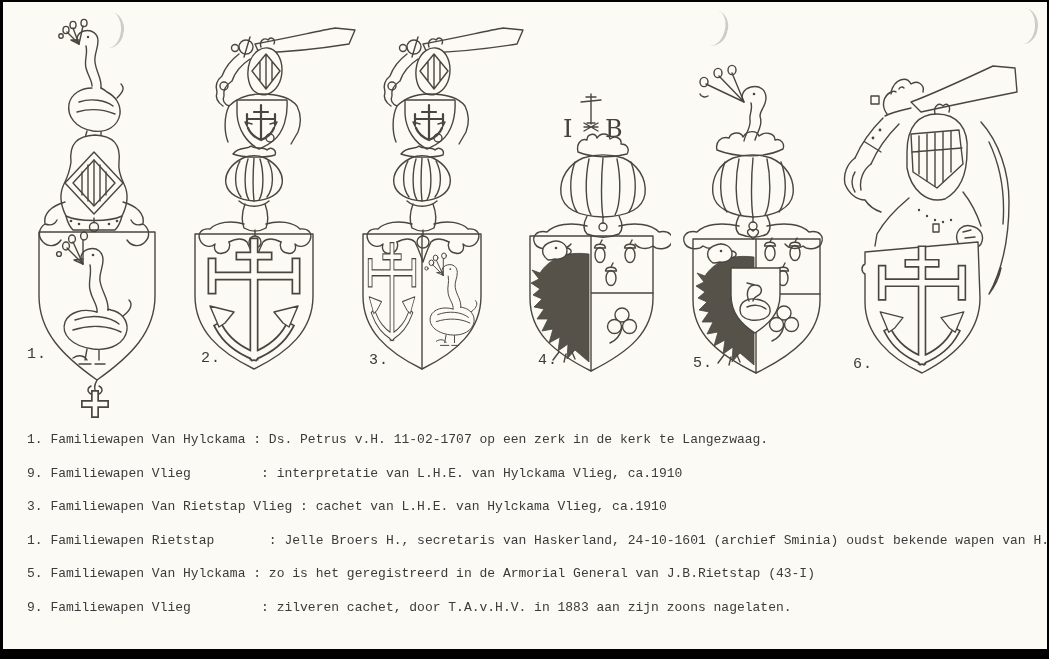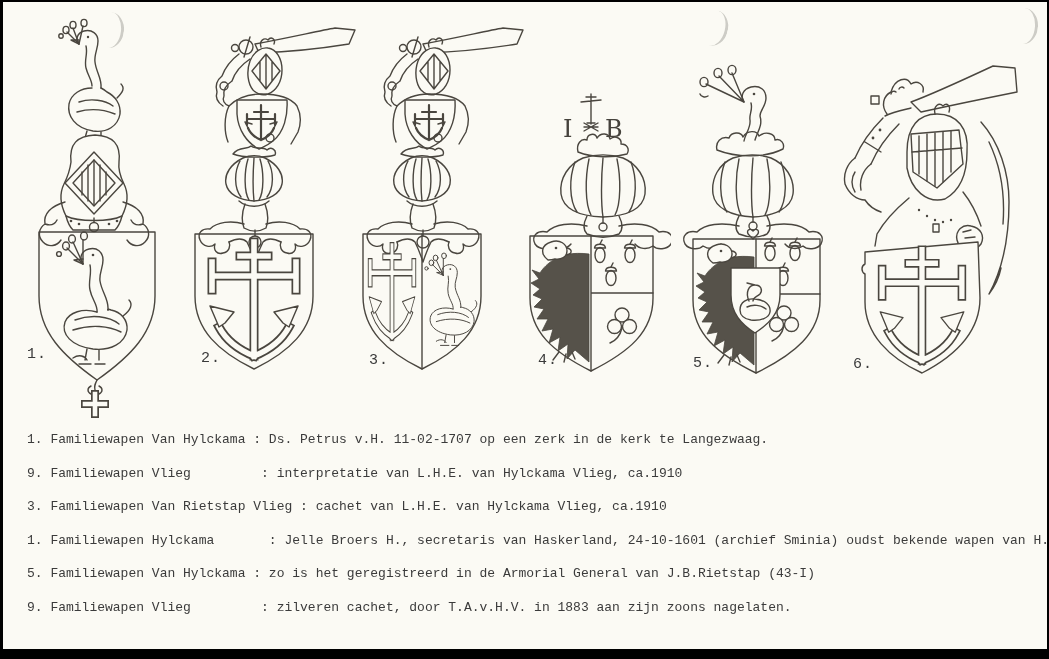--- a/index.html
+++ b/index.html
@@ -282,17 +282,17 @@
       </g>
     </g>
     <path class="ink fillp" d="M862,250 L975,240 L977,296 C977,330 952,354 919,371 C886,356 862,332 862,300 L862,272 C858,270 858,264 862,262 Z"></path>
     <use href="#cross-anchor" transform="translate(919,304) scale(0.95,0.97)"></use>
   </svg>
   <div class="fig-num" style="left:850px;top:354px">6.</div>
 
   <div class="legend-line" style="top:430px"><span>1. Familiewapen </span><span class="uname">Van Hylckama</span><span> : Ds. Petrus v.H. 11-02-1707 op een zerk in de kerk te Langezwaag.</span></div>
   <div class="legend-line" style="top:464px"><span>9. Familiewapen </span><span class="uname">Vlieg</span><span>         : interpretatie van L.H.E. van Hylckama Vlieg, ca.1910</span></div>
   <div class="legend-line" style="top:497px"><span>3. Familiewapen </span><span class="uname">Van Rietstap Vlieg</span><span> : cachet van L.H.E. van Hylckama Vlieg, ca.1910</span></div>
-  <div class="legend-line" style="top:531px"><span>1. Familiewapen </span><span class="uname">Hylckama</span><span>       : Jelle Broers H., secretaris van Haskerland, 24-10-1601 (archief Sminia) oudst bekende wapen van H.</span></div>
+  <div class="legend-line" style="top:531px"><span>1. Familiewapen </span><span class="uname">Rietstap</span><span>       : Jelle Broers H., secretaris van Haskerland, 24-10-1601 (archief Sminia) oudst bekende wapen van H.</span></div>
   <div class="legend-line" style="top:564px"><span>5. Familiewapen </span><span class="uname">Van Hylckama</span><span> : zo is het geregistreerd in de Armorial General van J.B.Rietstap (43-I)</span></div>
   <div class="legend-line" style="top:598px"><span>9. Familiewapen </span><span class="uname">Vlieg</span><span>         : zilveren cachet, door T.A.v.H.V. in 1883 aan zijn zoons nagelaten.</span></div>
 
 </div>
 
 </body></html>

